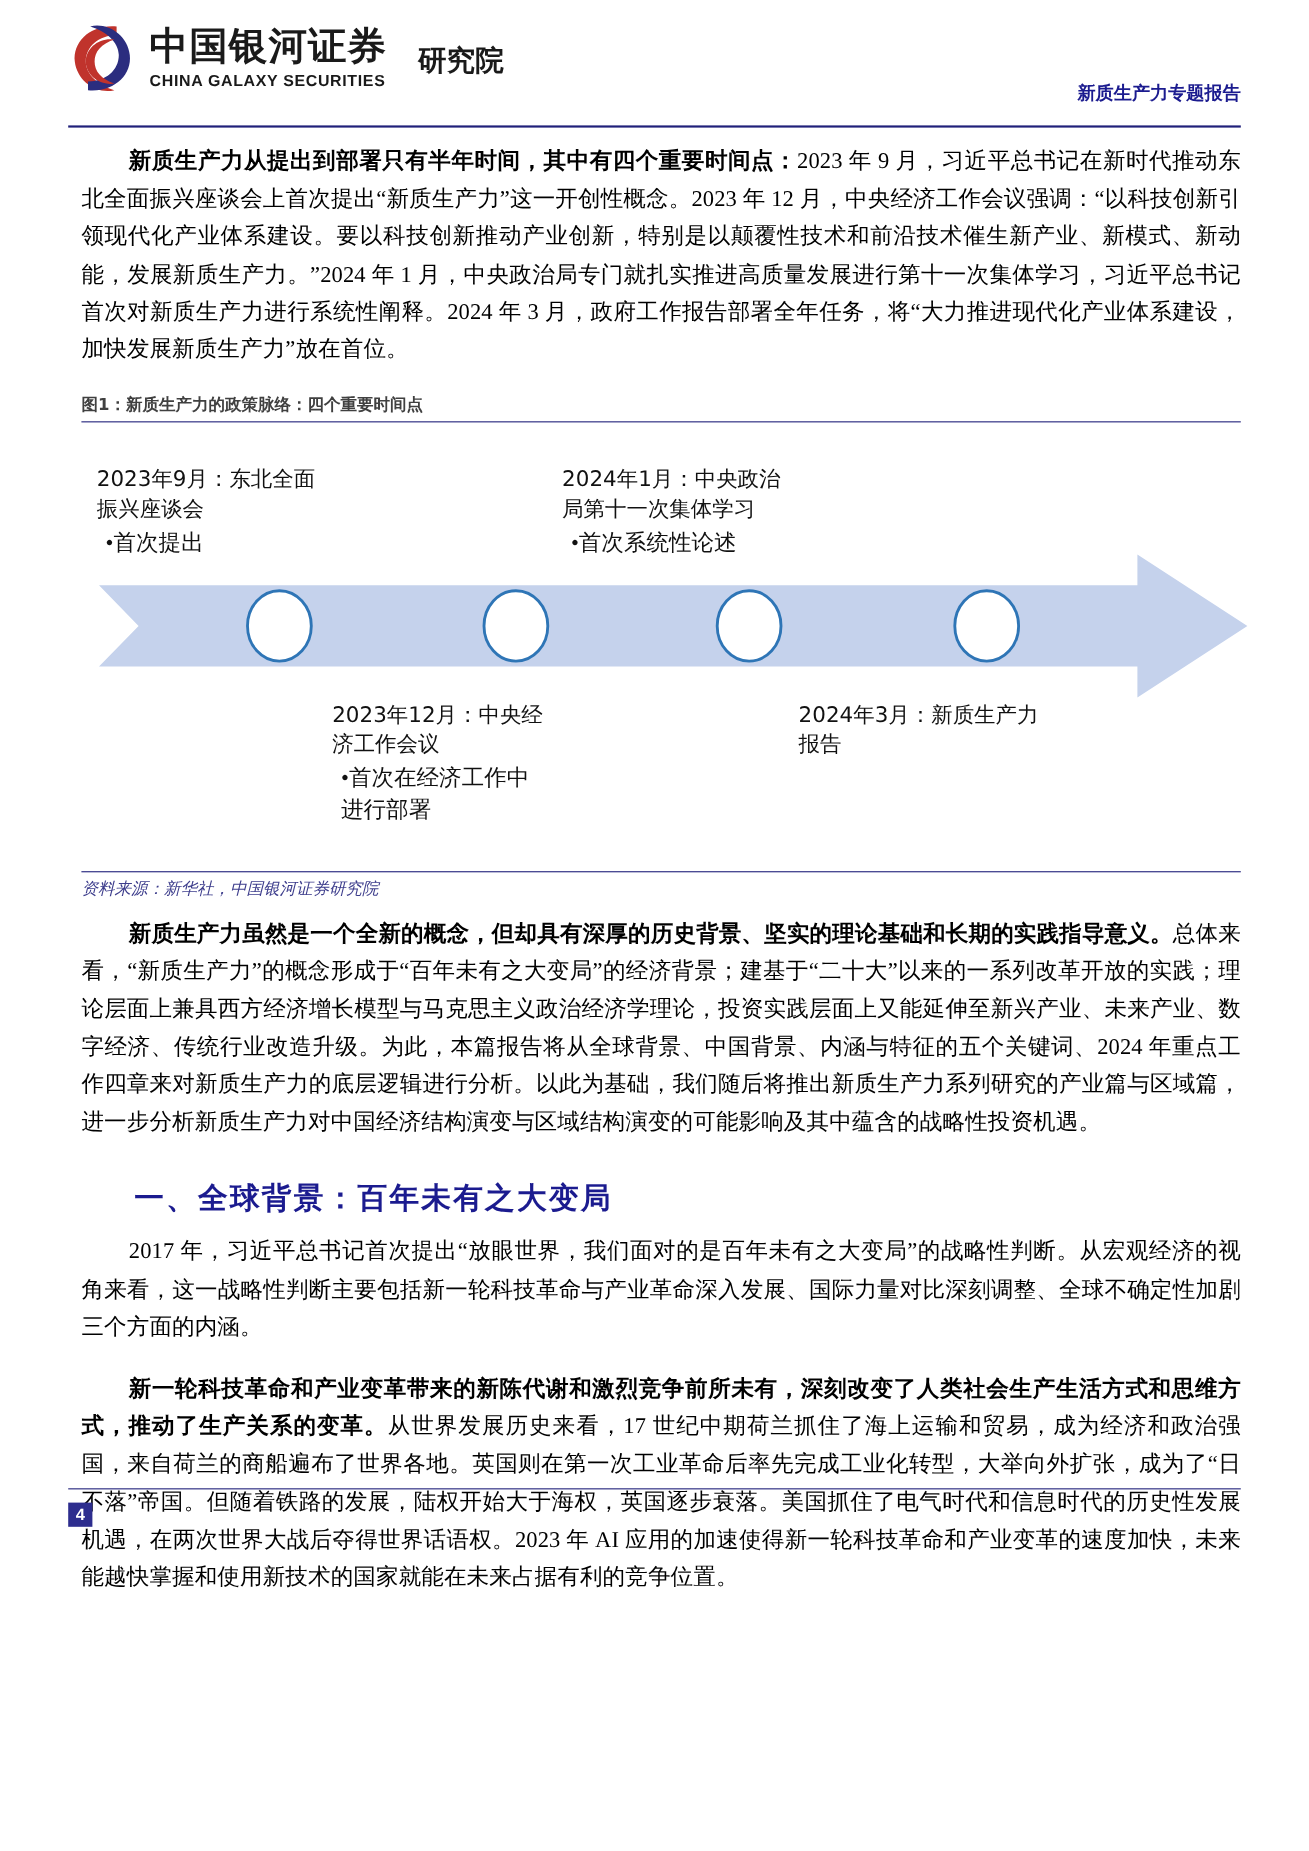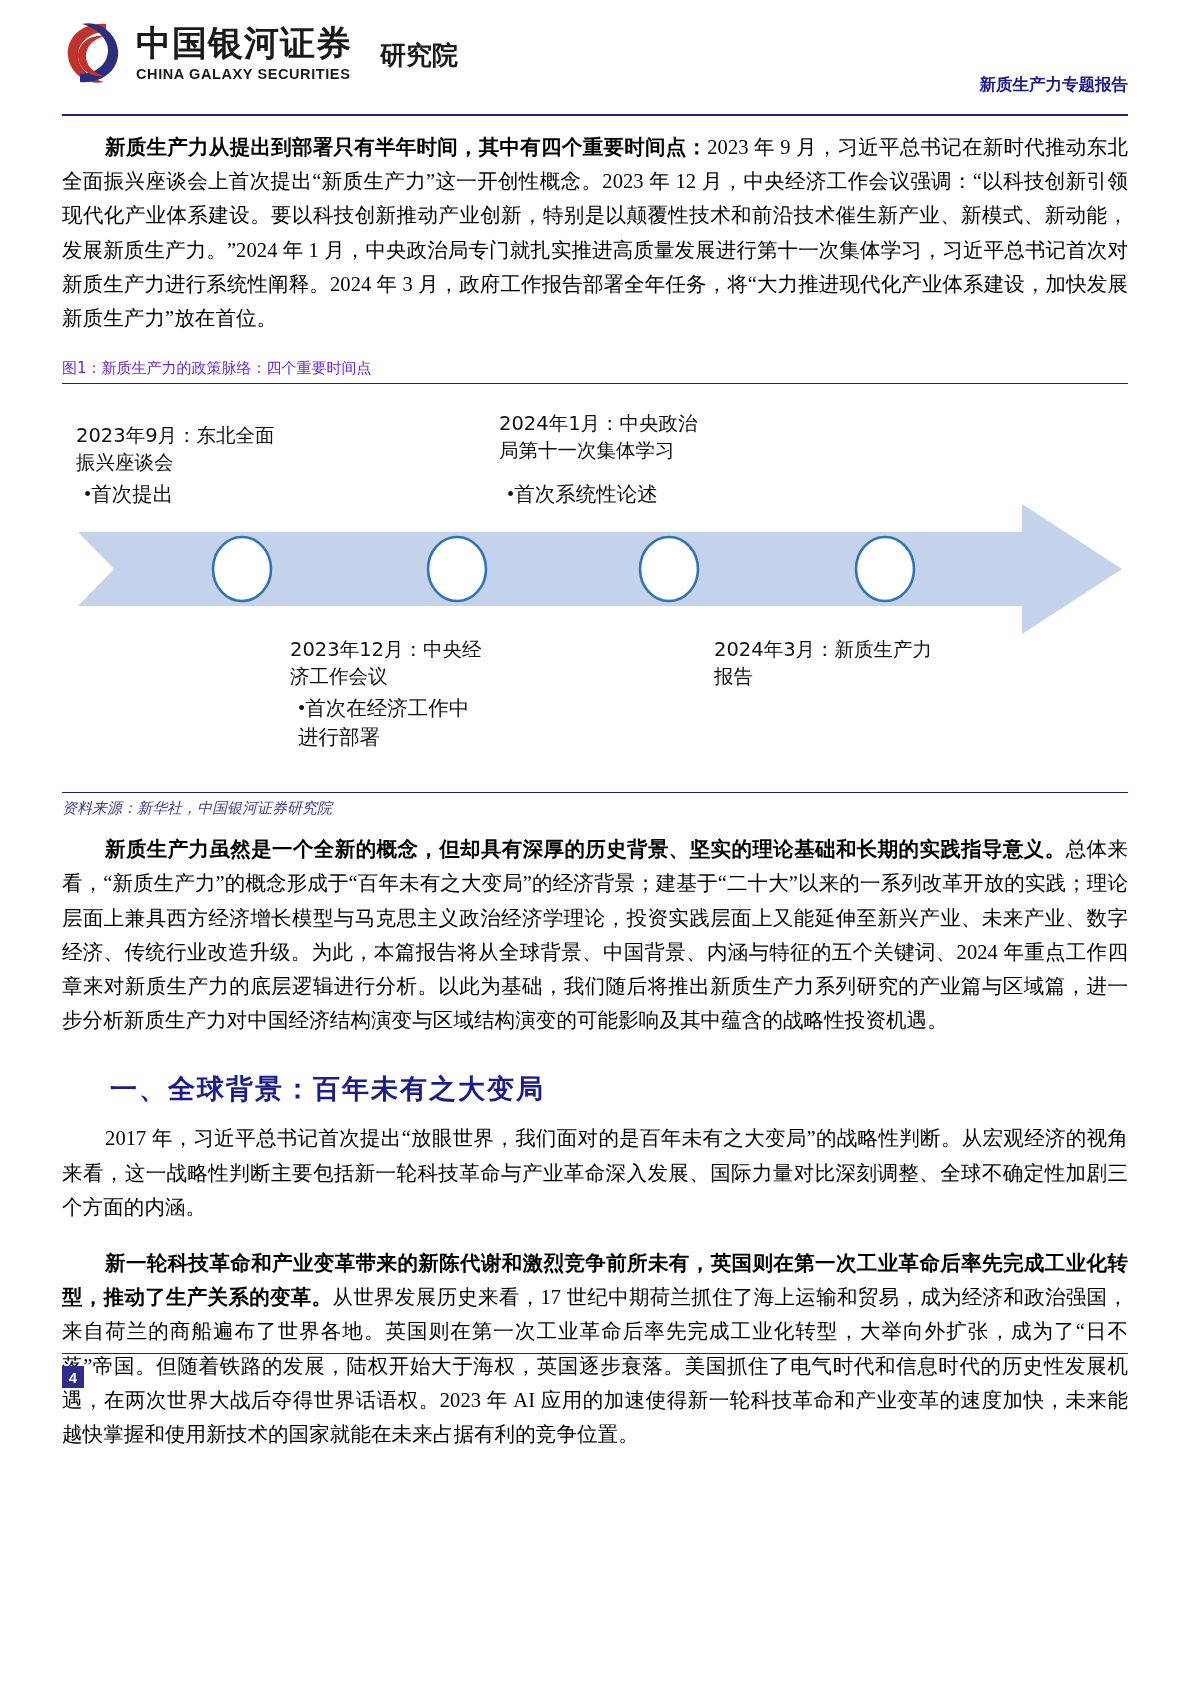--- a/index.html
+++ b/index.html
@@ -63,21 +63,21 @@
     color: #1b1b8f;
     margin-top: 56px;
     white-space: nowrap;
   }
   .header-rule {
     margin: 2px 62px 0 62px;
     border-top: 2.2px solid #20207a;
   }
 
   
-  .content { padding: 0 62px; }
+  .content { padding: 0 62px; margin-left: 12px; }
 
   p.body {
     font-size: 20.5px;
     line-height: 34.2px;
     text-align: justify;
     text-justify: inter-ideograph;
     margin: 0 0 0 0;
     text-indent: 0;
     letter-spacing: 0.1px;
   }
@@ -85,22 +85,22 @@
   .lead { font-weight: 700; }
 
   .spacer-sm { height: 14px; }
   .spacer-md { height: 22px; }
 
   
   .fig-caption-wrap { margin-top: 24px; }
   .fig-caption {
     font-family: "DejaVu Sans", "Liberation Sans", sans-serif;
     font-size: 15px;
-    font-weight: 400;
-    color: #6d28d9;
+    font-weight: 700;
+    color: #404040;
     padding-bottom: 5px;
   }
   .fig-rule-top { border-top: 1.6px solid #20207a; }
   .fig-rule-bottom { border-top: 1.2px solid #20207a; }
 
   .fig-body {
     position: relative;
     height: 408px;
     width: 100%;
   }
@@ -229,21 +229,21 @@
           <ellipse cx="180" cy="185" rx="29" ry="32" fill="#ffffff" stroke="#2e75b6" stroke-width="2.6"></ellipse>
           <ellipse cx="395" cy="185" rx="29" ry="32" fill="#ffffff" stroke="#2e75b6" stroke-width="2.6"></ellipse>
           <ellipse cx="607" cy="185" rx="29" ry="32" fill="#ffffff" stroke="#2e75b6" stroke-width="2.6"></ellipse>
           <ellipse cx="823" cy="185" rx="29" ry="32" fill="#ffffff" stroke="#2e75b6" stroke-width="2.6"></ellipse>
         </svg>
 
         <div class="tl-label" style="left:14px; top:38px;">2023年9月：东北全面
 振兴座谈会</div>
         <div class="tl-bullet" style="left:22px; top:96px;">•首次提出</div>
 
-        <div class="tl-label" style="left:437px; top:26px;">2024年1月：中央政治
+        <div class="tl-label" style="left:437px; top:38px;">2024年1月：中央政治
 局第十一次集体学习</div>
         <div class="tl-bullet" style="left:445px; top:96px;">•首次系统性论述</div>
 
         <div class="tl-label" style="left:228px; top:252px;">2023年12月：中央经
 济工作会议</div>
         <div class="tl-bullet" style="left:236px; top:310px;">•首次在经济工作中
   进行部署</div>
 
         <div class="tl-label" style="left:652px; top:252px;">2024年3月：新质生产力
 报告</div>
@@ -256,21 +256,21 @@
     <div class="spacer-sm"></div>
 
     <p class="body indent"><span class="lead">新质生产力虽然是一个全新的概念，但却具有深厚的历史背景、坚实的理论基础和长期的实践指导意义。</span><span>总体来看，“新质生产力”的概念形成于“百年未有之大变局”的经济背景；建基于“二十大”以来的一系列改革开放的实践；理论层面上兼具西方经济增长模型与马克思主义政治经济学理论，投资实践层面上又能延伸至新兴产业、未来产业、数字经济、传统行业改造升级。为此，本篇报告将从全球背景、中国背景、内涵与特征的五个关键词、2024 年重点工作四章来对新质生产力的底层逻辑进行分析。以此为基础，我们随后将推出新质生产力系列研究的产业篇与区域篇，进一步分析新质生产力对中国经济结构演变与区域结构演变的可能影响及其中蕴含的战略性投资机遇。</span></p>
 
     <h2 class="section">一、全球背景：百年未有之大变局</h2>
 
     <p class="body indent">2017 年，习近平总书记首次提出“放眼世界，我们面对的是百年未有之大变局”的战略性判断。从宏观经济的视角来看，这一战略性判断主要包括新一轮科技革命与产业革命深入发展、国际力量对比深刻调整、全球不确定性加剧三个方面的内涵。</p>
 
     <div class="spacer-md"></div>
 
-    <p class="body indent"><span class="lead">新一轮科技革命和产业变革带来的新陈代谢和激烈竞争前所未有，英国则在第一次工业革命后率先完成工业化转型，推动了生产关系的变革。</span><span>从世界发展历史来看，17 世纪中期荷兰抓住了海上运输和贸易，成为经济和政治强国，来自荷兰的商船遍布了世界各地。英国则在第一次工业革命后率先完成工业化转型，大举向外扩张，成为了“日不落”帝国。但随着铁路的发展，陆权开始大于海权，英国逐步衰落。美国抓住了电气时代和信息时代的历史性发展机遇，在两次世界大战后夺得世界话语权。2023 年 AI 应用的加速使得新一轮科技革命和产业变革的速度加快，未来能越快掌握和使用新技术的国家就能在未来占据有利的竞争位置。</span></p>
+    <p class="body indent"><span class="lead">新一轮科技革命和产业变革带来的新陈代谢和激烈竞争前所未有，深刻改变了人类社会生产生活方式和思维方式，推动了生产关系的变革。</span><span>从世界发展历史来看，17 世纪中期荷兰抓住了海上运输和贸易，成为经济和政治强国，来自荷兰的商船遍布了世界各地。英国则在第一次工业革命后率先完成工业化转型，大举向外扩张，成为了“日不落”帝国。但随着铁路的发展，陆权开始大于海权，英国逐步衰落。美国抓住了电气时代和信息时代的历史性发展机遇，在两次世界大战后夺得世界话语权。2023 年 AI 应用的加速使得新一轮科技革命和产业变革的速度加快，未来能越快掌握和使用新技术的国家就能在未来占据有利的竞争位置。</span></p>
 
   </div>
 
   <div class="footer-rule"></div>
   <div class="footer">
     <div class="footer-page">4</div>
   </div>
 
 </div>
 

